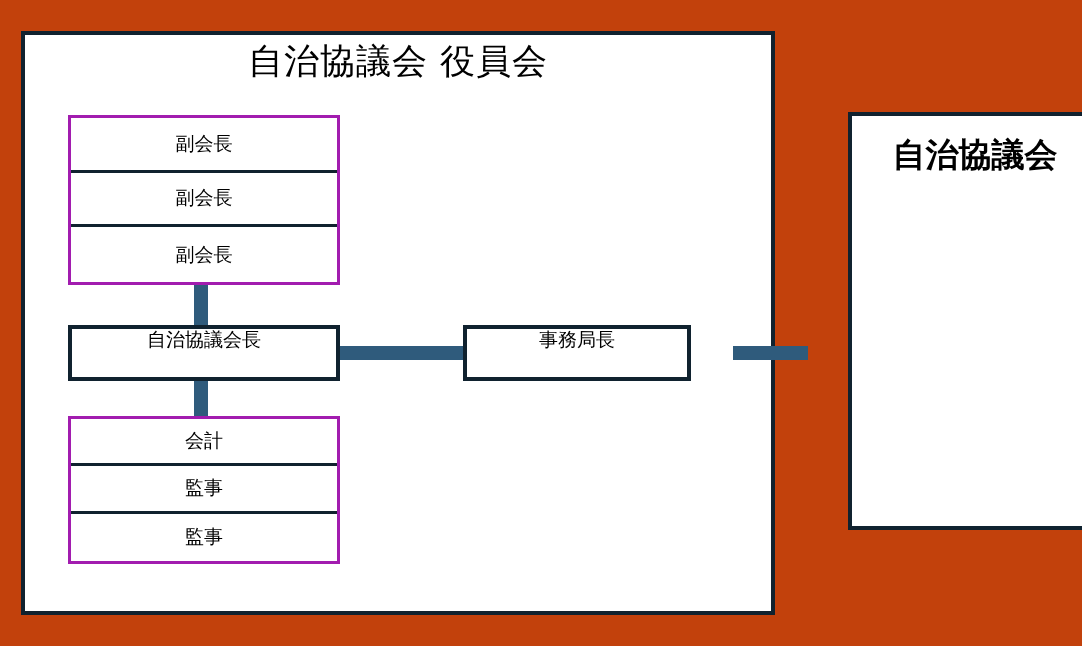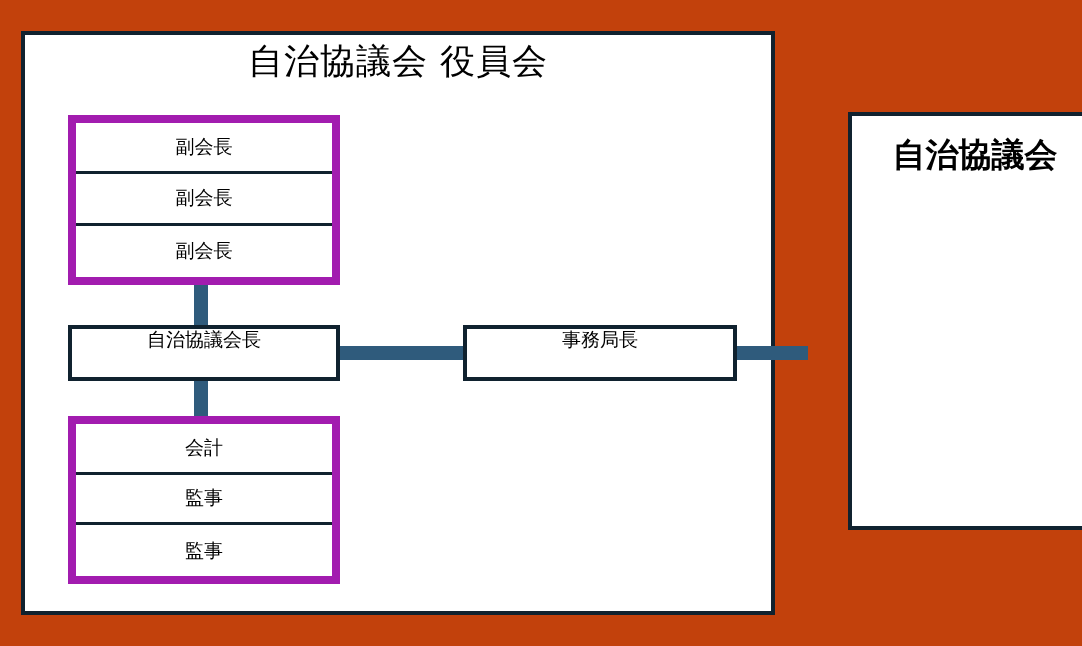--- a/index.html
+++ b/index.html
@@ -62,26 +62,26 @@
     z-index: 4;
     white-space: nowrap;
   }
 
   
   .stack {
     position: absolute;
     left: 68px;
     width: 272px;
     box-sizing: border-box;
-    border: 8px solid #a21caf;
+    border: 3px solid #a21caf;
     background: #ffffff;
     z-index: 3;
   }
   #vice-stack { top: 115px; height: 170px; }
-  #audit-stack { top: 416px; height: 168px; }
+  #audit-stack { top: 416px; height: 148px; }
   .stack-cell {
     box-sizing: border-box;
     height: 33.3333%;
     display: flex;
     align-items: center;
     justify-content: center;
     font-size: 19px;
     color: #000000;
     border-bottom: 3px solid #10222f;
   }
@@ -92,21 +92,21 @@
   #chair-box {
     left: 68px;
     top: 325px;
     width: 272px;
     height: 56px;
     font-size: 19px;
   }
   #secretary-chief-box {
     left: 463px;
     top: 325px;
-    width: 274px;
+    width: 228px;
     height: 56px;
     font-size: 19px;
   }
   #secretariat-box {
     left: 848px;
     top: 112px;
     width: 254px;
     height: 418px;
     align-items: flex-start;
     padding-top: 18px;

